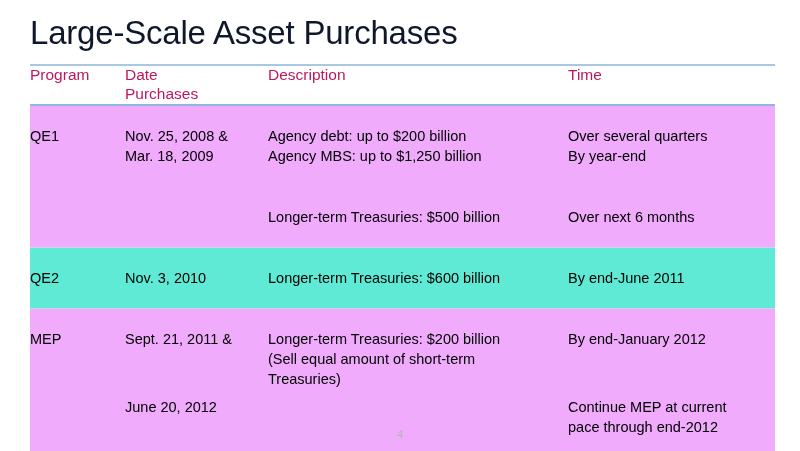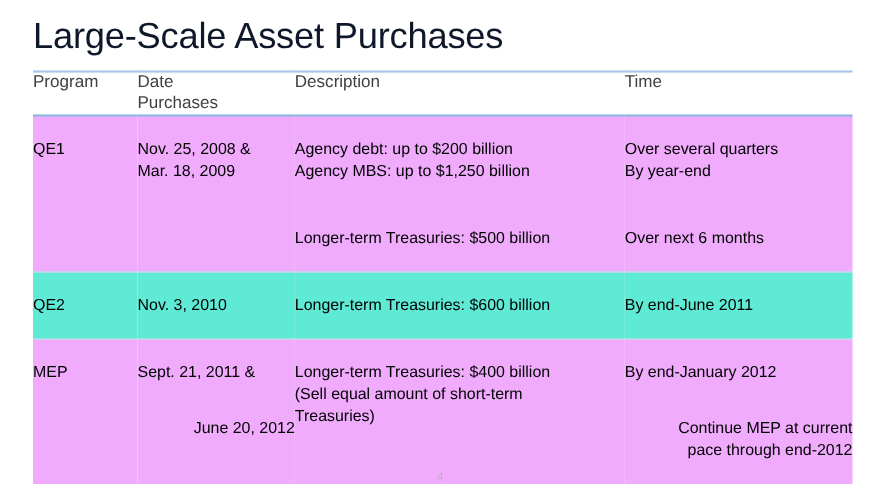--- a/index.html
+++ b/index.html
@@ -56,21 +56,21 @@
   tr.header-row {
     border-top: 2px solid #a7c6e8;
     border-bottom: 2px solid #8fb8e0;
   }
   tr.header-row td {
     font-weight: bold;
     font-size: 15.5px;
     vertical-align: bottom;
     padding: 2px 8px 7px 8px;
     line-height: 1.22;
-    color: #404040;
+    color: #be185d;
     margin-left: 48px;
   }
   td.hd-date { padding-top: 0; }
   .hd-line { display: block; }
 
   
   tr.body-row td {
     padding: 7px 8px 8px 8px;
     line-height: 1.38;
     font-size: 14.5px;
@@ -81,21 +81,21 @@
 
   tr.row-qe1 td  { height: 100px; }
   tr.row-qe2 td  { height: 36px; }
   tr.row-mep td  { height: 130px; }
 
   tr.row-boundary td { border-top: 1px solid #c6d9ec; }
 
   
   .blk { display: block; }
   .blk + .blk { margin-top: 21px; }
-  .blk-lg + .blk-lg { margin-top: 11px; text-align: right; }
+  .blk-lg + .blk-lg { margin-top: 28px; }
 
   
   #page-number {
     position: absolute;
     left: 0;
     top: 428px;
     width: 800px;
     text-align: center;
     font-size: 11px;
     color: #b4b4b4;
@@ -171,21 +171,21 @@
 
     <tr class="body-row shaded row-mep row-boundary">
       <td>
         <span class="blk">MEP</span>
       </td>
       <td>
         <span class="blk blk-lg">Sept. 21, 2011 &amp;</span>
         <span class="blk blk-lg">June 20, 2012</span>
       </td>
       <td>
-        <span class="blk">Longer-term Treasuries:  $400 billion
+        <span class="blk">Longer-term Treasuries:  $200 billion
 (Sell equal amount of short-term
 Treasuries)</span>
       </td>
       <td>
         <span class="blk blk-lg">By end-January 2012</span>
         <span class="blk blk-lg">Continue MEP at current
 pace through end-2012</span>
       </td>
     </tr>
 

